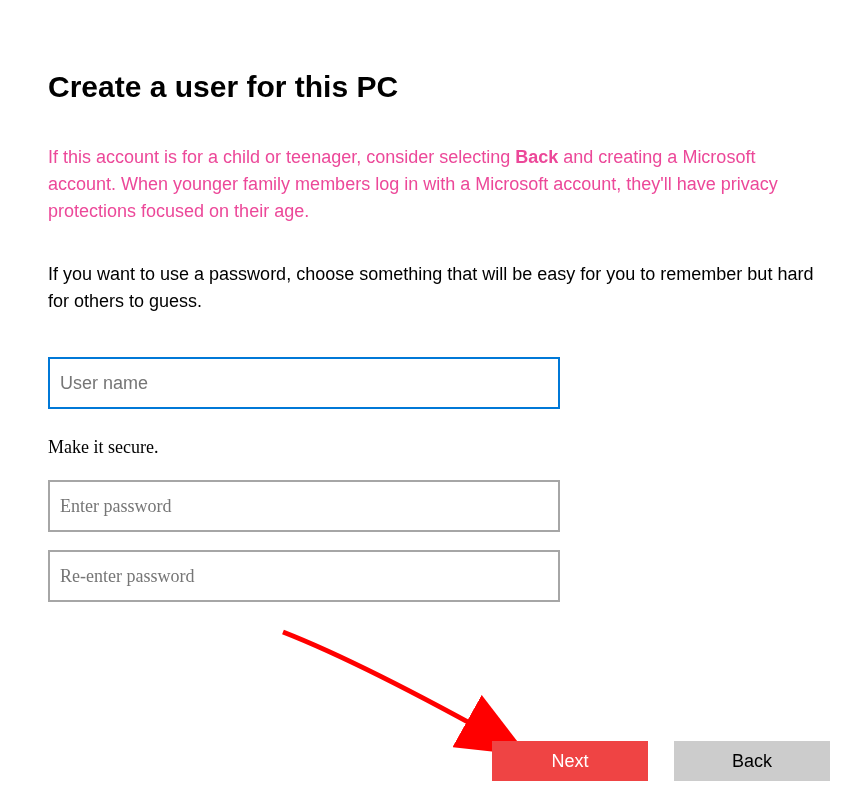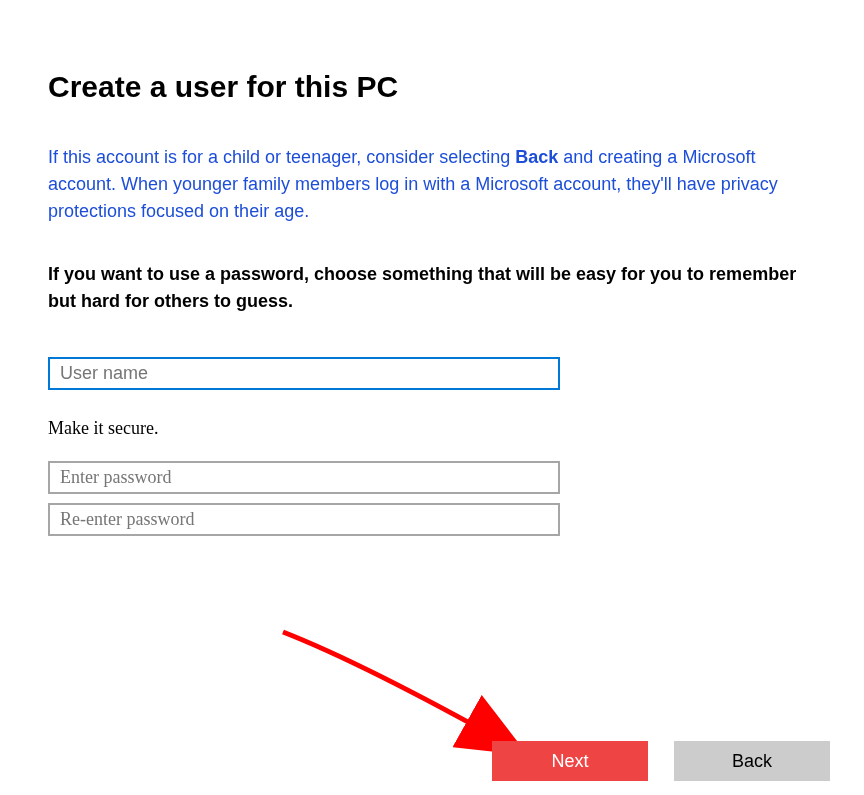--- a/index.html
+++ b/index.html
@@ -20,54 +20,54 @@
     }
     .title {
       font-size: 30px;
       font-weight: 700;
       color: #000;
       margin-bottom: 40px;
     }
     .description {
       font-size: 18px;
       line-height: 1.5;
-      color: #1d4ed8;
+      color: #ec4899;
       font-weight: 400;
       margin-bottom: 36px;
       max-width: 770px;
     }
     .description .bold {
       font-weight: 700;
     }
     .description2 {
       font-size: 18px;
       line-height: 1.5;
       color: #000;
-      font-weight: 700;
+      font-weight: 400;
       margin-bottom: 42px;
       max-width: 770px;
     }
     .section-label {
       font-size: 18px;
       font-weight: 400;
       color: #000;
       margin-bottom: 22px;
     }
     .field {
       display: block;
       width: 512px;
-      height: 33px;
+      height: 52px;
       border: 2px solid #a6a6a6;
       padding: 12px 10px;
       font-size: 18px;
       font-family: inherit;
       color: #000;
       background: #fff;
       outline: none;
-      margin-bottom: 9px;
+      margin-bottom: 18px;
     }
     .field.focused {
       border: 2px solid #0078d7;
     }
     .field::placeholder {
       color: #767676;
       font-weight: 400;
     }
     .secure-section {
       margin-top: 28px;

